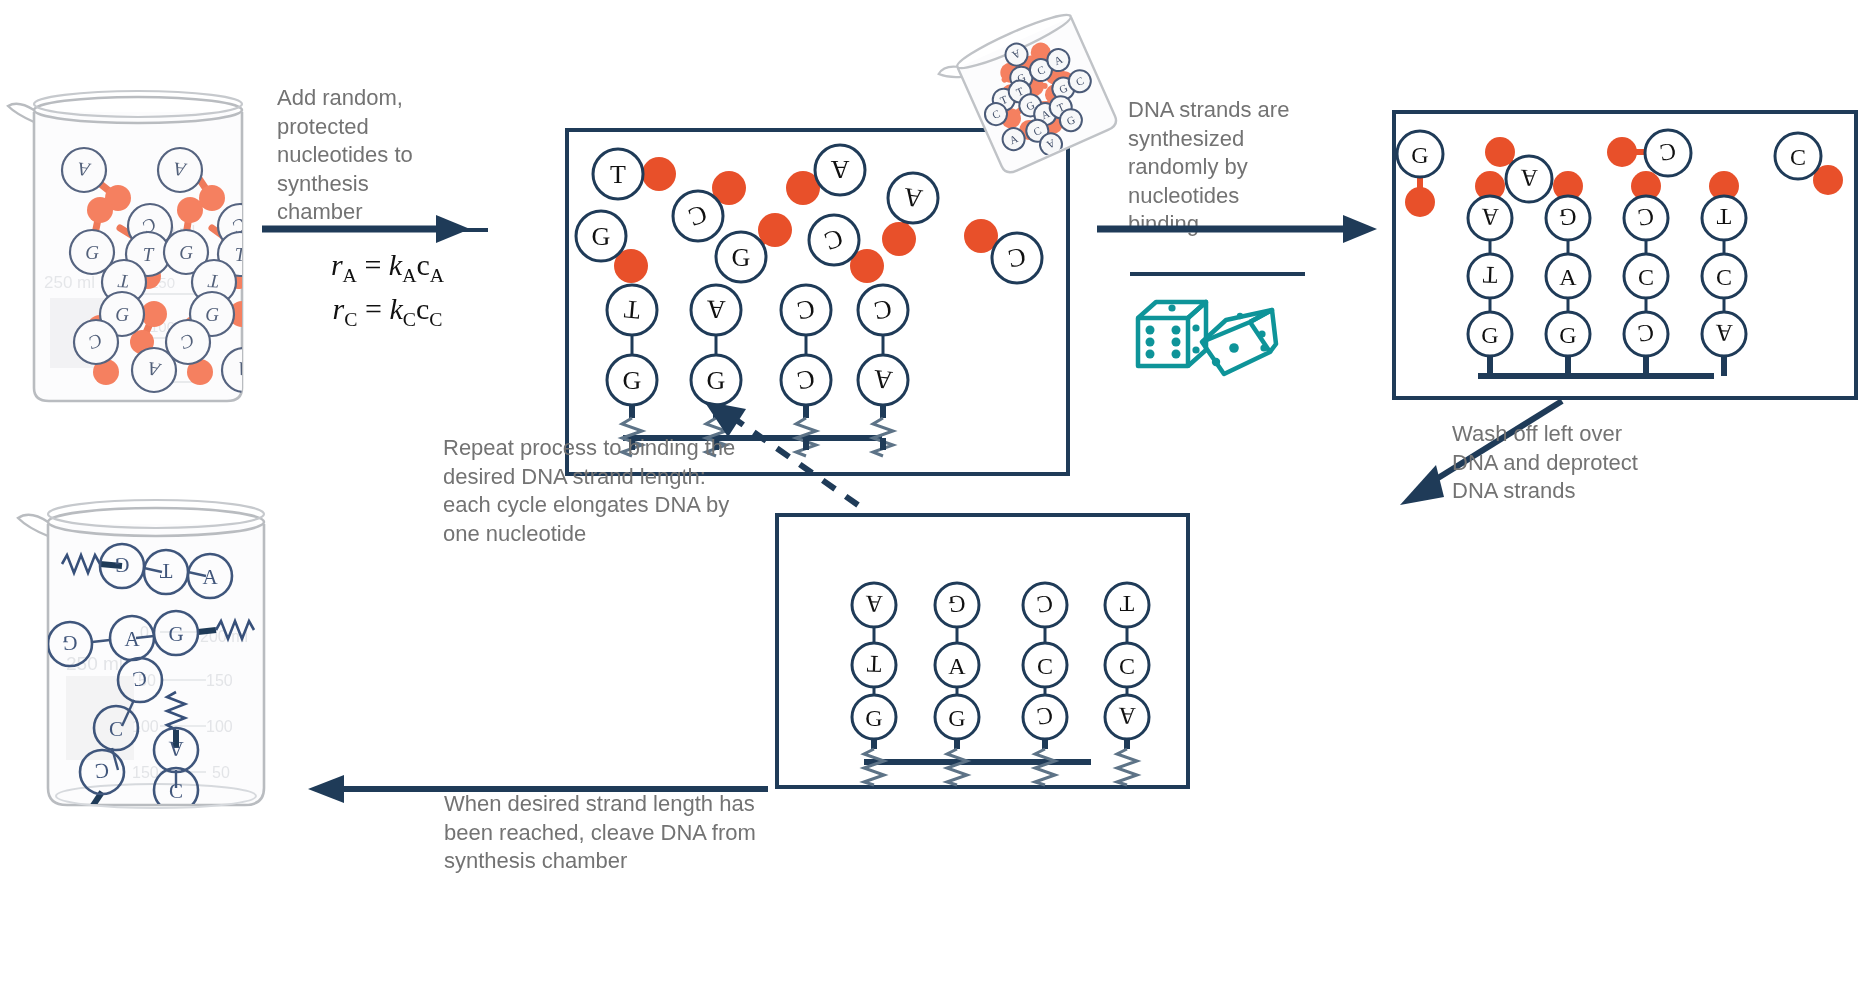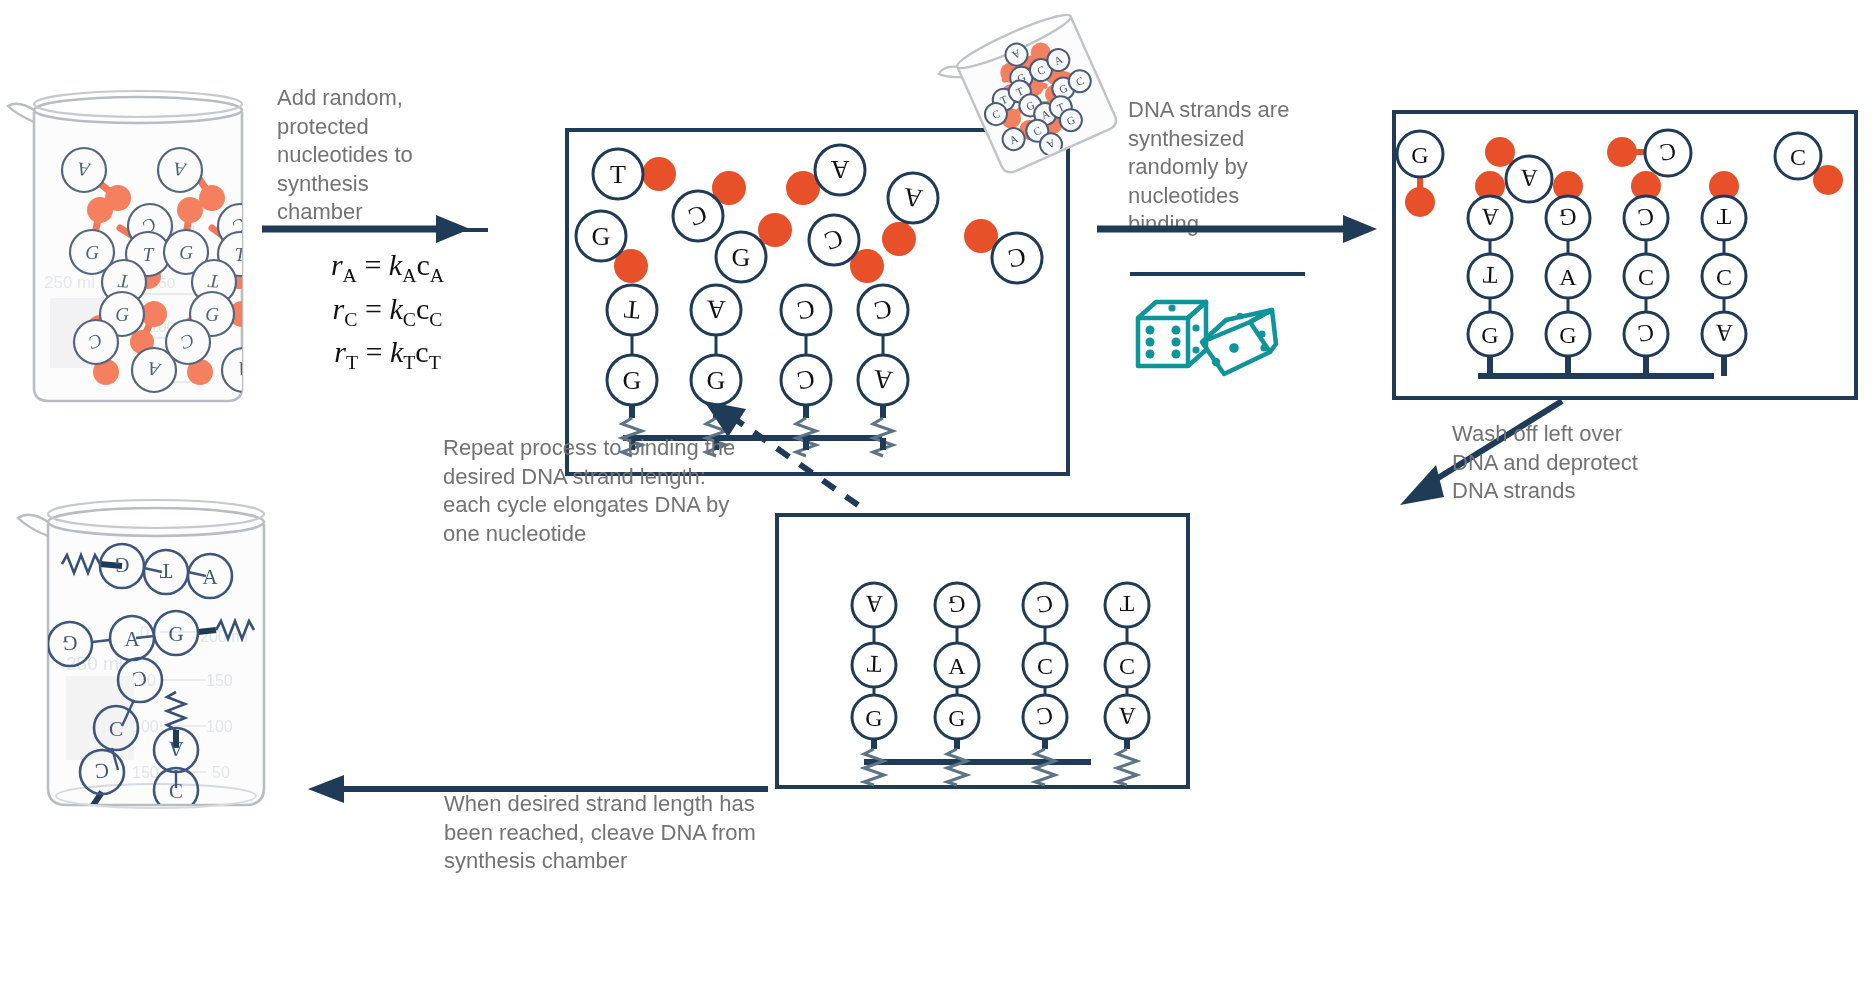--- a/index.html
+++ b/index.html
@@ -169,21 +169,20 @@
 protected
 nucleotides to
 synthesis
 chamber</div>
 
 <div class="abs rule" style="left:266px;top:228px;width:222px;"></div>
 
 <div class="abs eqblock" style="left:280px;top:245px;width:215px;text-align:center;">
   <div class="eq"><i>r</i><sub>A</sub> = <i>k</i><sub>A</sub><span class="up">c</span><sub>A</sub></div>
   <div class="eq"><i>r</i><sub>C</sub> = <i>k</i><sub>C</sub><span class="up">c</span><sub>C</sub></div>
-  <div class="eq"><i>r</i><sub>T</sub> = <i>k</i><sub>T</sub><span class="up">c</span><sub>T</sub></div>
 </div>
 
 <div class="abs" style="left:258px;top:205px;">
 <svg width="215" height="48" viewBox="0 0 215 48">
   <line x1="4" y1="24" x2="182" y2="24" stroke="#1f3b58" stroke-width="7"></line>
   <polygon points="178,10 212,24 178,38" fill="#1f3b58"></polygon>
 </svg>
 </div>
 
 <div class="chamber" style="left:565px;top:128px;width:505px;height:348px;">

